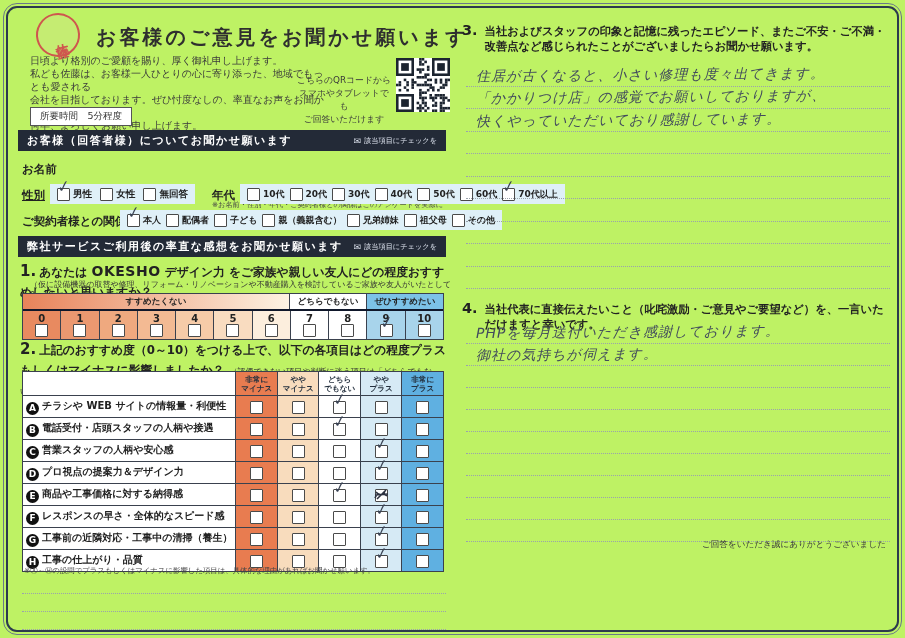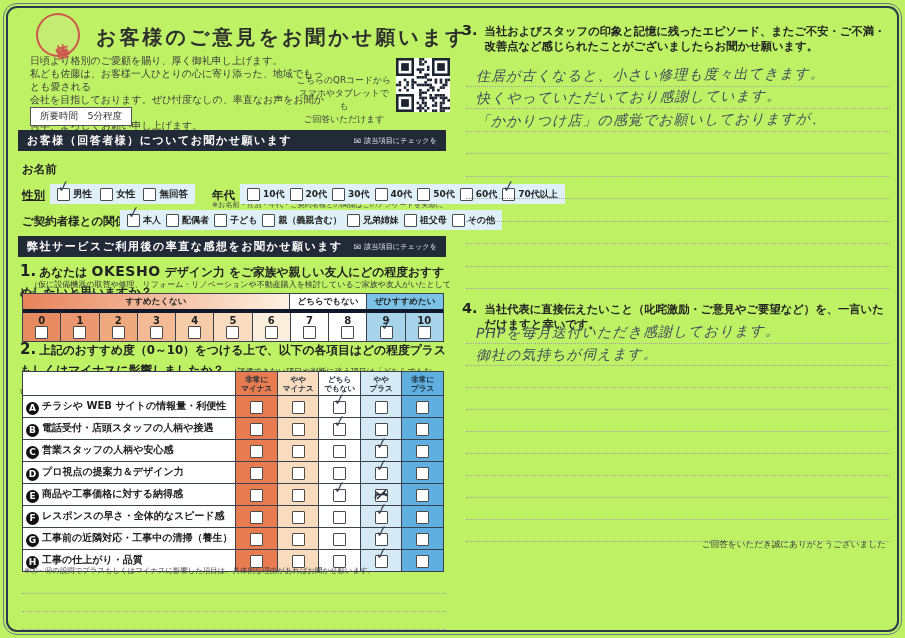--- a/index.html
+++ b/index.html
@@ -47,21 +47,21 @@
   .scrib{position:absolute;left:-3px;top:-3px;pointer-events:none;}
 
   
   .q-line{position:absolute;left:20px;width:428px;color:#222;}
   .qnum{font-size:15px;font-weight:bold;margin-right:3px;}
   .q1txt{font-size:11.8px;font-weight:bold;}
   .brand{font-size:14px;font-weight:900;letter-spacing:.5px;}
   .subnote{font-size:8px;color:#333;font-weight:normal;}
 
   .nps{position:absolute;left:22px;top:293px;width:422px;border:1px solid #3a414e;box-sizing:border-box;background:#fff;}
-  .nps-groups{display:flex;height:15px;border-bottom:4px solid #0f172a;}
+  .nps-groups{display:flex;height:15px;border-bottom:2px solid #0f172a;}
   .nps-g{display:flex;align-items:center;justify-content:center;font-size:8.5px;font-weight:bold;color:#222;box-sizing:border-box;}
   .nps-g + .nps-g{border-left:1px solid #3a414e;}
   .nps-cells{display:flex;height:28px;}
   .nps-c{flex:1;display:flex;flex-direction:column;align-items:center;justify-content:center;gap:0;
          box-sizing:border-box;padding-top:1px;}
   .nps-c + .nps-c{border-left:1px solid #3a414e;}
   .nps-c .n{font-size:10px;font-weight:bold;line-height:10px;color:#222;}
 
   
   table.qt{position:absolute;left:22px;top:371px;width:422px;border-collapse:collapse;background:#fff;}
@@ -492,24 +492,24 @@
 
   <div class="qhead" style="top:22px;">
     <span class="qnum">3.</span>
     <span class="qt2">当社およびスタッフの印象と記憶に残ったエピソード、またご不安・ご不満・改善点など感じられたことがございましたらお聞かせ願います。</span>
   </div>
   <div class="abs" id="q3-lines" style="left:466px;top:64px;width:424px;">
       <div class="hline">
         <span class="hw">住居が古くなると、小さい修理も度々出てきます。</span>
       </div>
       <div class="hline">
+        <span class="hw">「かかりつけ店」の感覚でお願いしておりますが、</span>
+      </div>
+      <div class="hline">
         <span class="hw">快くやっていただいており感謝しています。</span>
-      </div>
-      <div class="hline">
-        <span class="hw">「かかりつけ店」の感覚でお願いしておりますが、</span>
       </div>
       <div class="hline"></div>
       <div class="hline"></div>
       <div class="hline"></div>
       <div class="hline"></div>
       <div class="hline"></div>
       <div class="hline"></div>
       <div class="hline"></div>
     </div>
 

